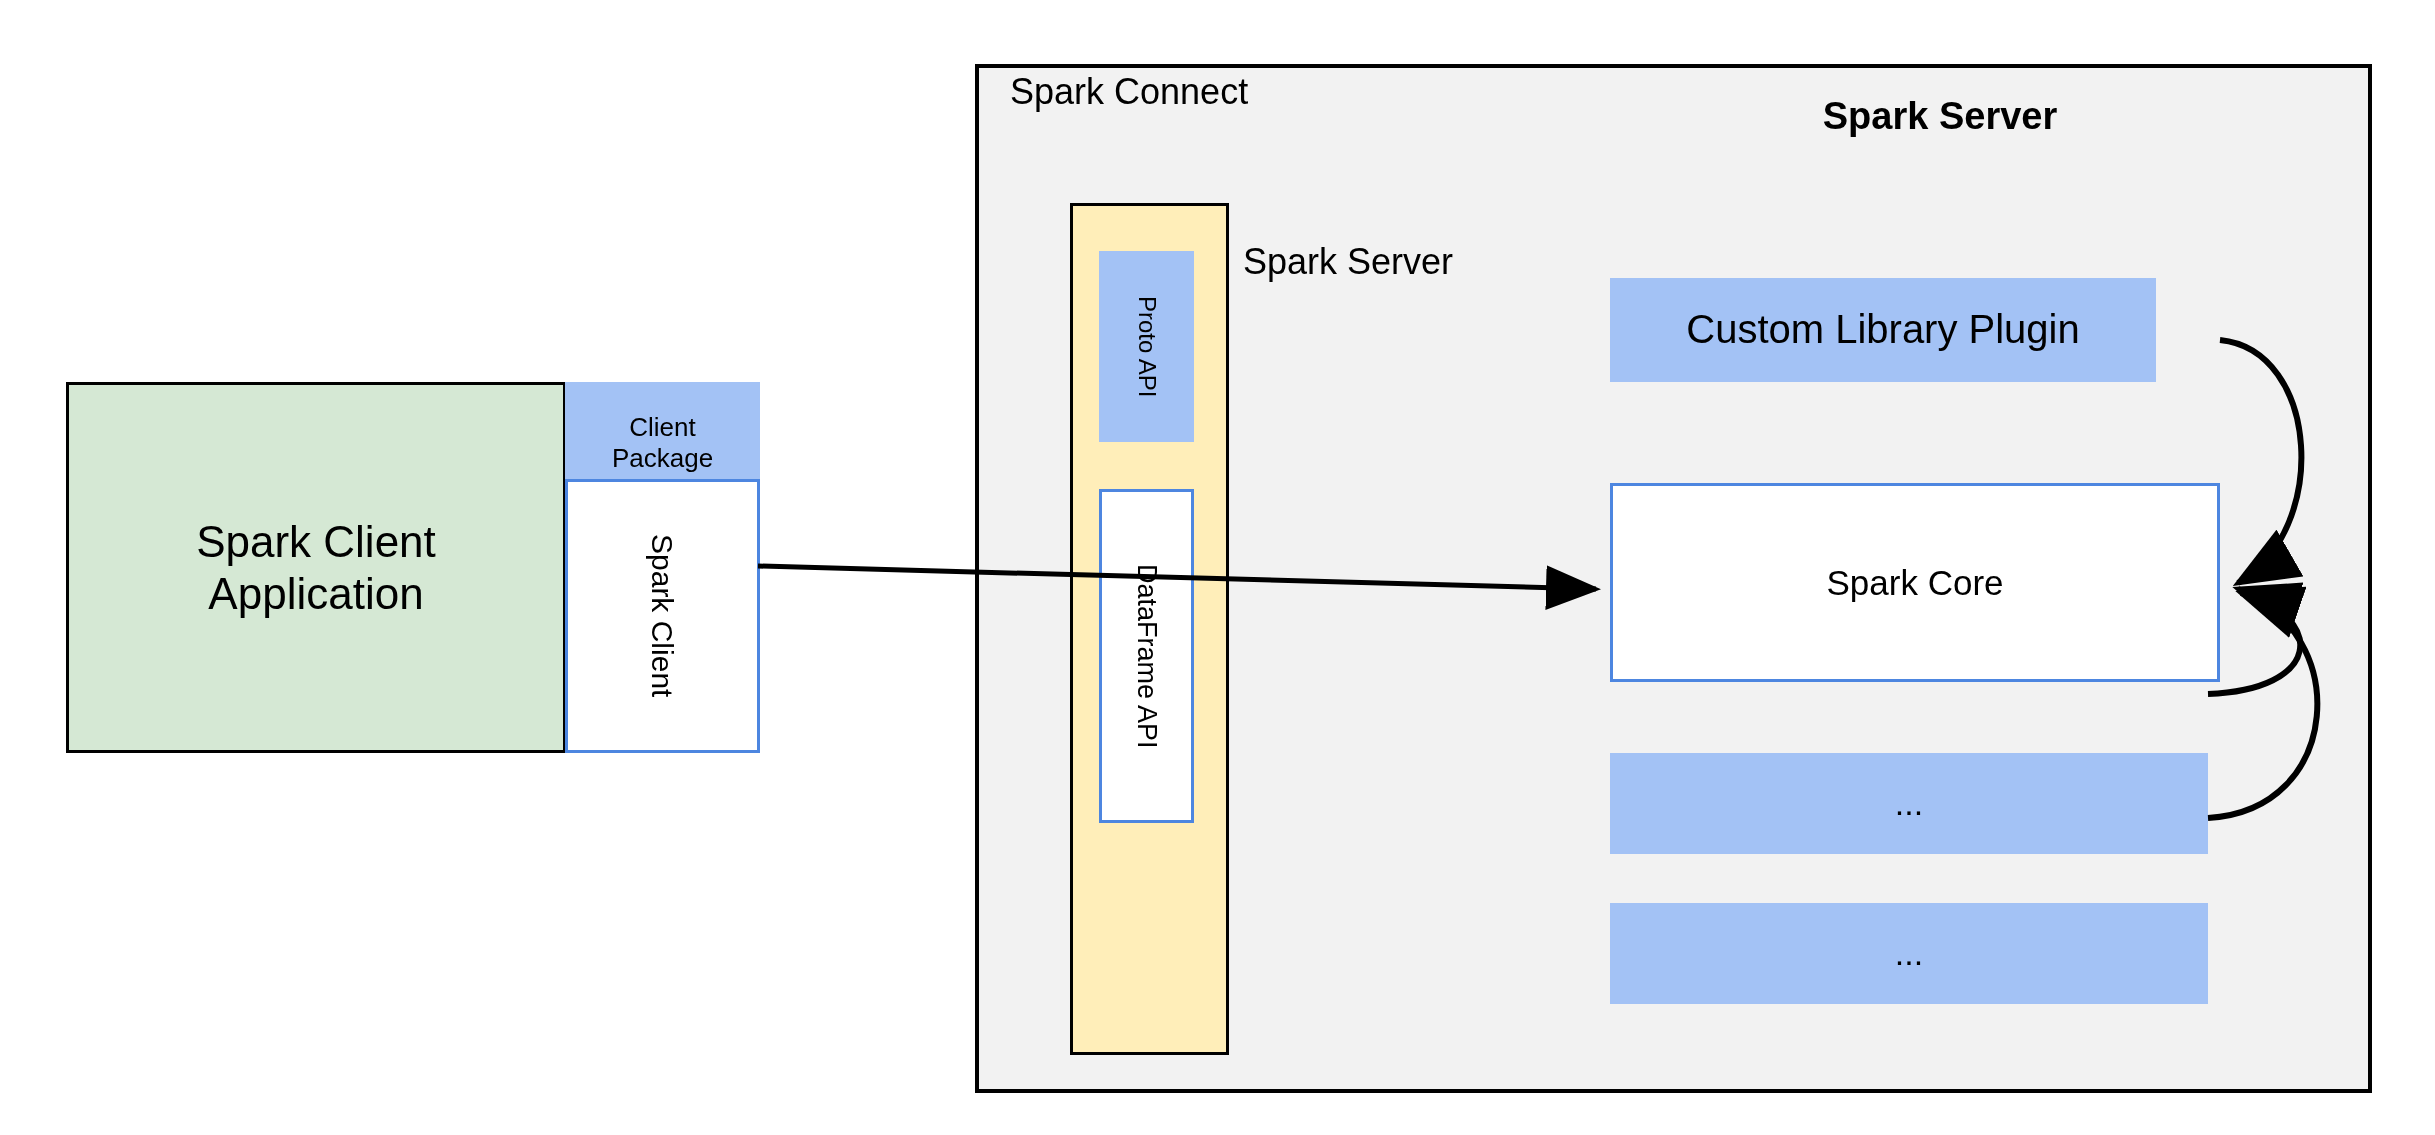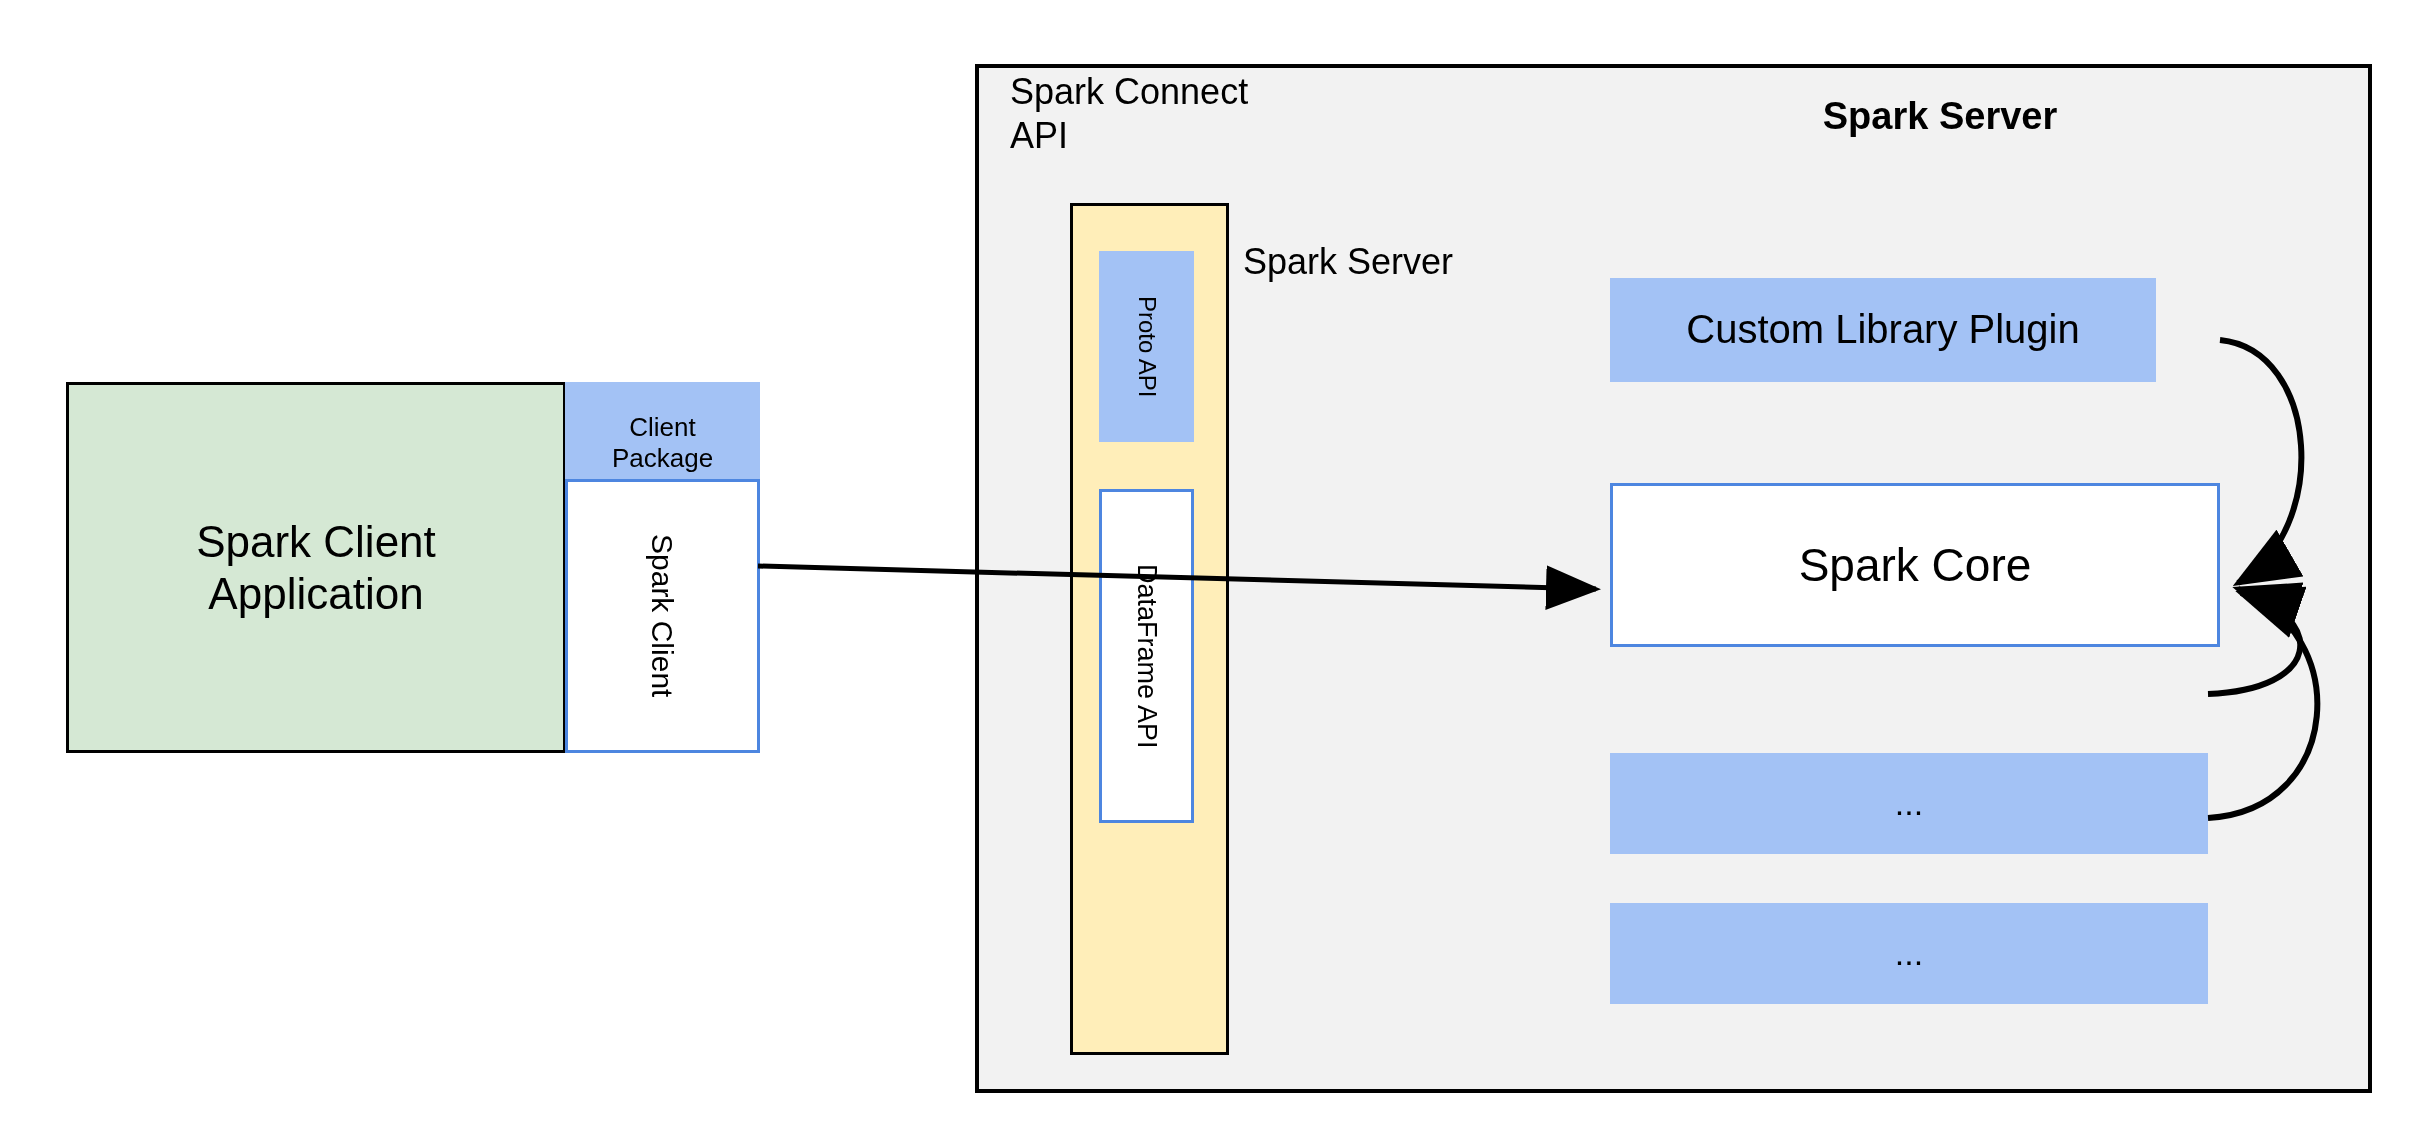--- a/index.html
+++ b/index.html
@@ -137,24 +137,24 @@
     width: 546px;
     height: 104px;
     background: #a3c2f5;
     border: none;
     font-size: 40px;
   }
   #spark-core-box {
     left: 1610px;
     top: 483px;
     width: 610px;
-    height: 164px;
+    height: 199px;
     background: #ffffff;
     border: 3px solid #4d86e0;
-    font-size: 46px;
+    font-size: 35px;
   }
   #ellipsis-box-1 {
     left: 1610px;
     top: 753px;
     width: 598px;
     height: 101px;
     background: #a3c2f5;
     border: none;
     font-size: 34px;
   }
@@ -198,21 +198,20 @@
       <div>Package</div>
     </div>
   </div>
 
   <div class="box" id="spark-client-box">
     <span class="vertical-text">Spark Client</span>
   </div>
 
   <div id="spark-connect-api-label">
     <div>Spark Connect</div>
-    <div>API</div>
   </div>
 
   <div id="spark-server-title">Spark Server</div>
 
   <div class="box" id="connect-api-container"></div>
 
   <div class="box" id="proto-api-box">
     <span class="vertical-text">Proto API</span>
   </div>
 

